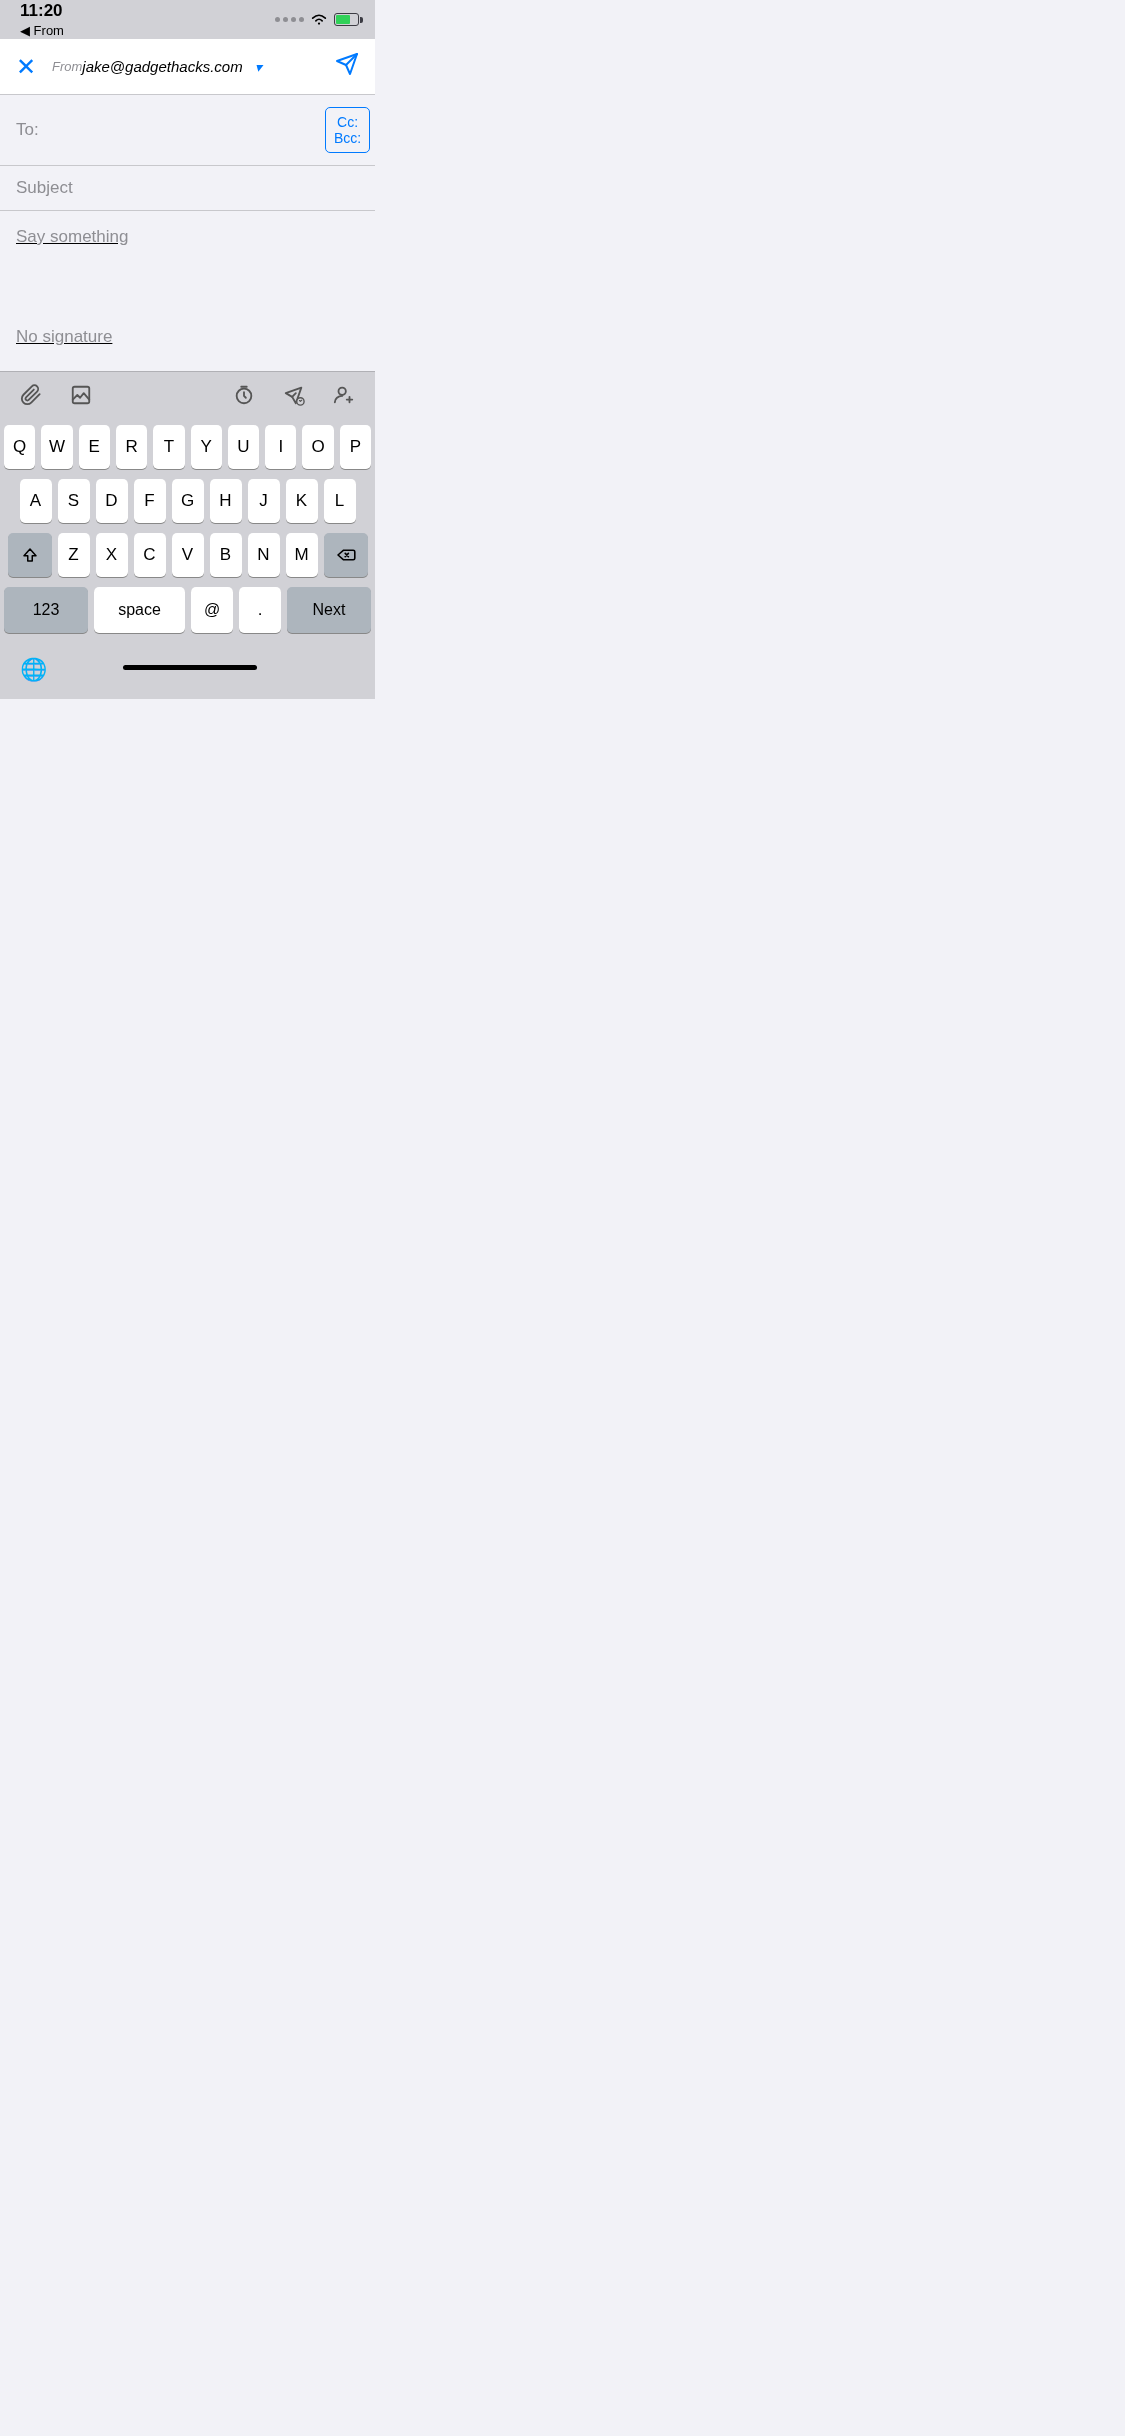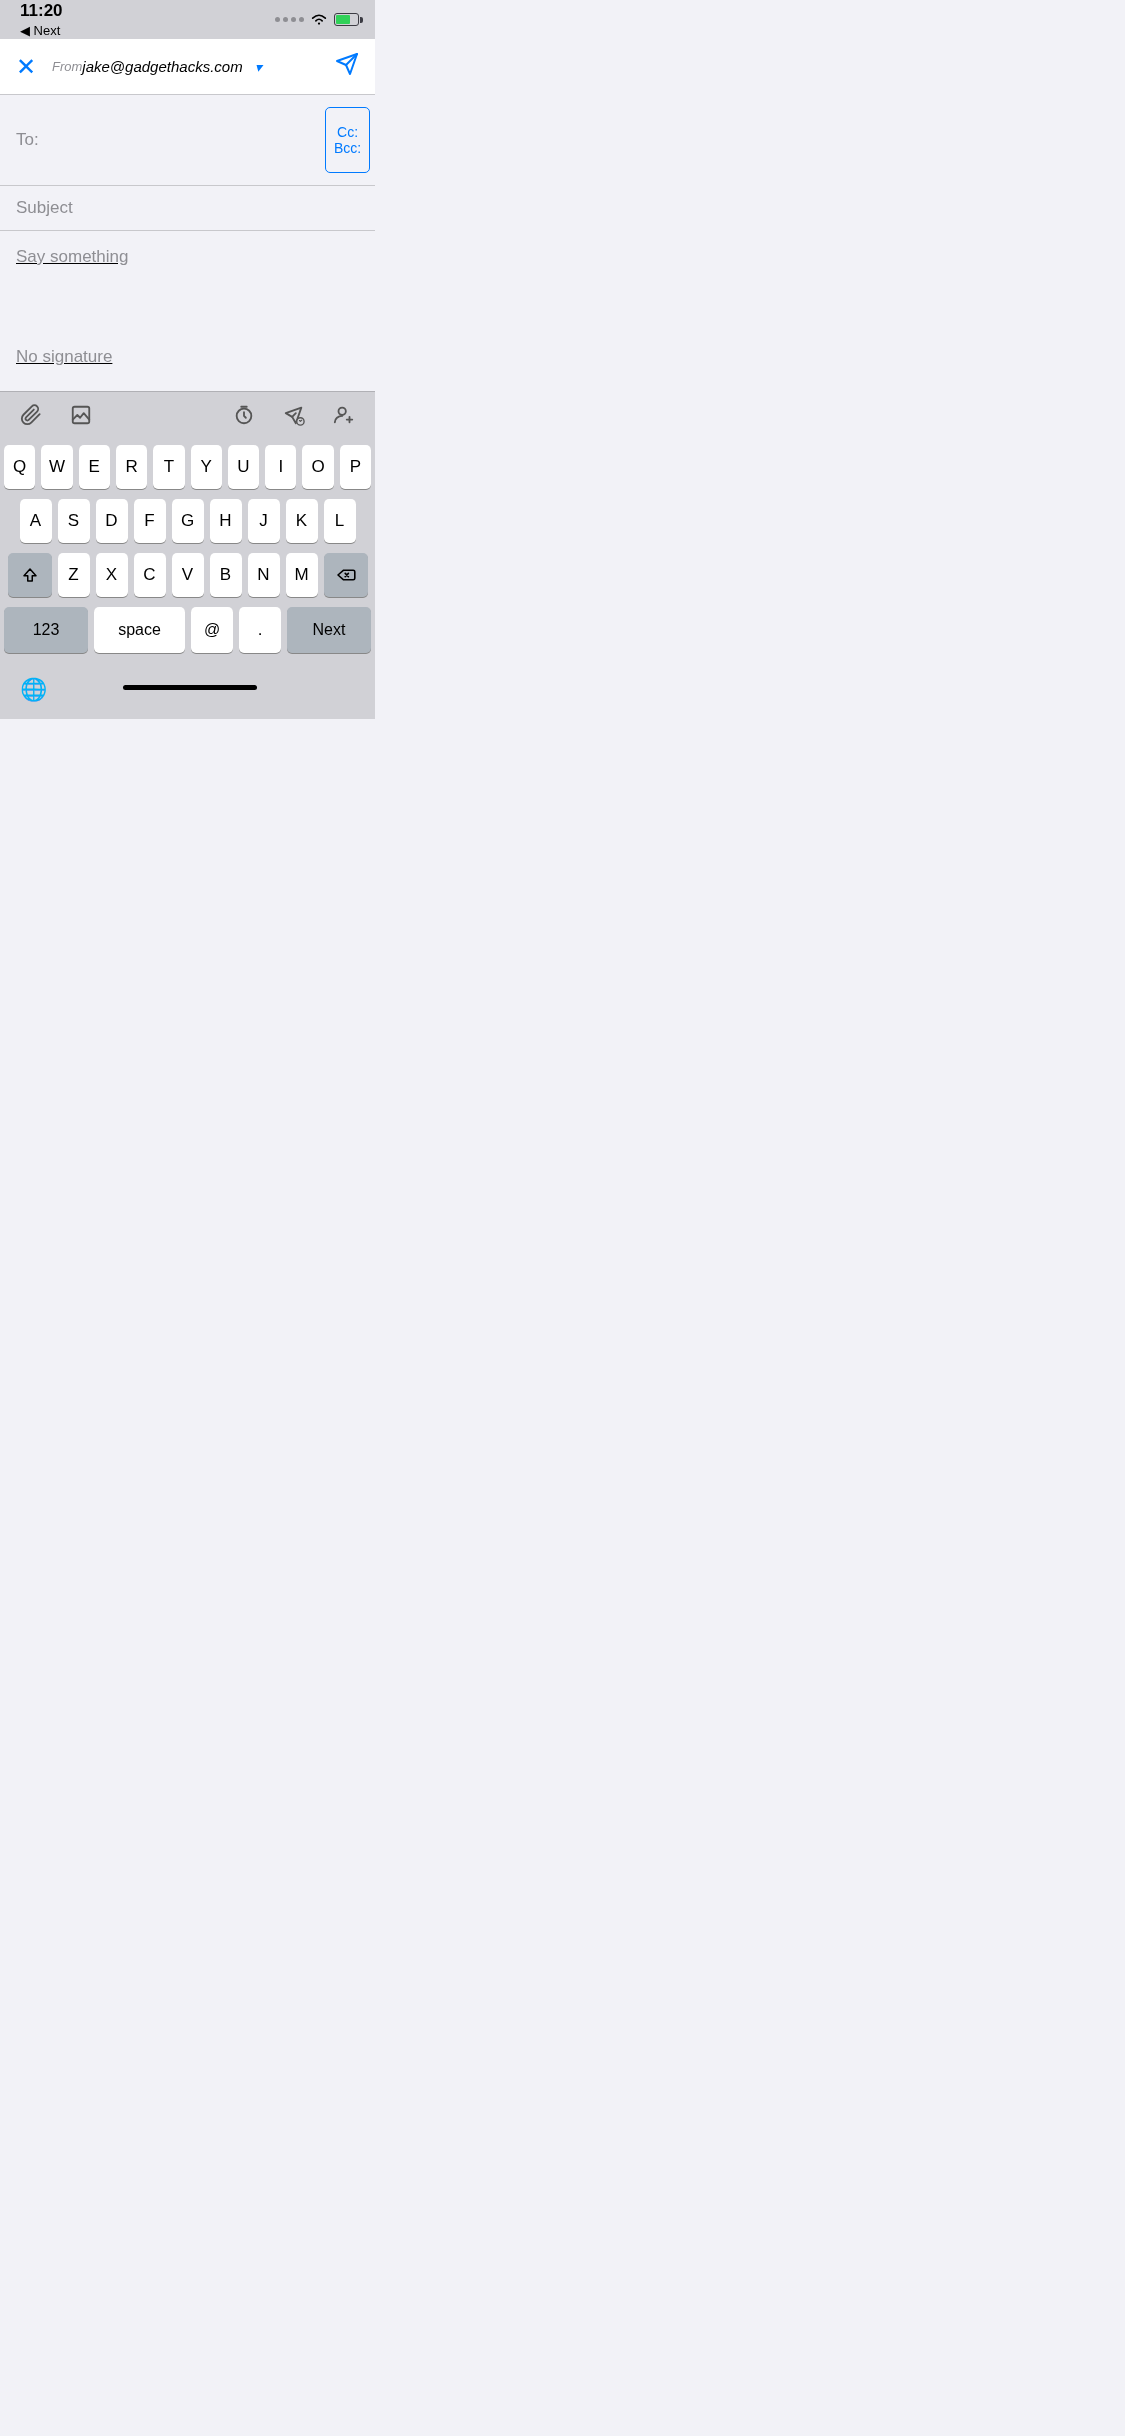--- a/index.html
+++ b/index.html
@@ -153,21 +153,21 @@
       font-size: 17px;
       color: #000;
       border: none;
       outline: none;
       background: transparent;
     }
     .cc-bcc-btn {
       border: 1px solid #007aff;
       color: #007aff;
       border-radius: 5px;
-      padding: 16px 8px;
+      padding: 6px 8px;
       font-size: 14px;
       background: transparent;
       cursor: pointer;
     }
     .subject-row {
       padding: 12px 16px;
       border-bottom: 1px solid #c8c8cc;
       min-height: 44px;
     }
     .subject-placeholder {
@@ -298,21 +298,21 @@
       display: flex;
       justify-content: center;
     }
   </style>
 </head>
 <body>
 
 <div class="status-bar">
   <div class="status-left">
     <span class="status-time">11:20</span>
-    <span class="status-siri">◀ Next</span>
+    <span class="status-siri">◀ From</span>
   </div>
   <div class="status-right">
     <div class="signal-dots">
       <div class="signal-dot"></div>
       <div class="signal-dot"></div>
       <div class="signal-dot"></div>
       <div class="signal-dot"></div>
     </div>
     <svg class="wifi-icon" viewBox="0 0 20 14" fill="none" xmlns="http://www.w3.org/2000/svg">
       <path d="M10 11.5 L10 11.5" stroke="#000" stroke-width="2.5" stroke-linecap="round"></path>

